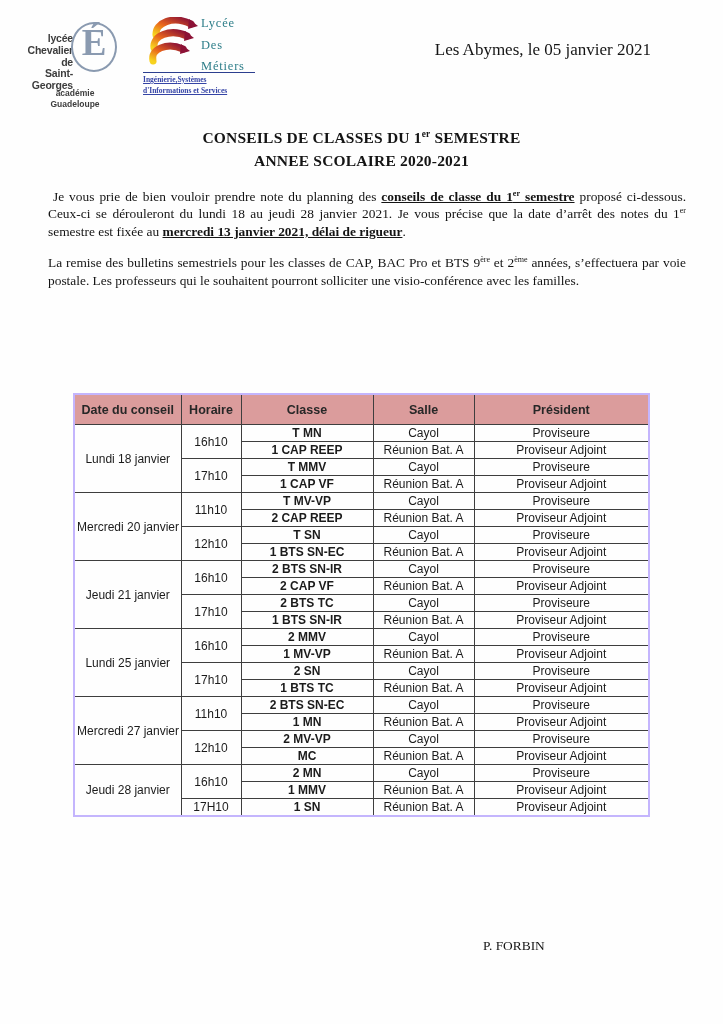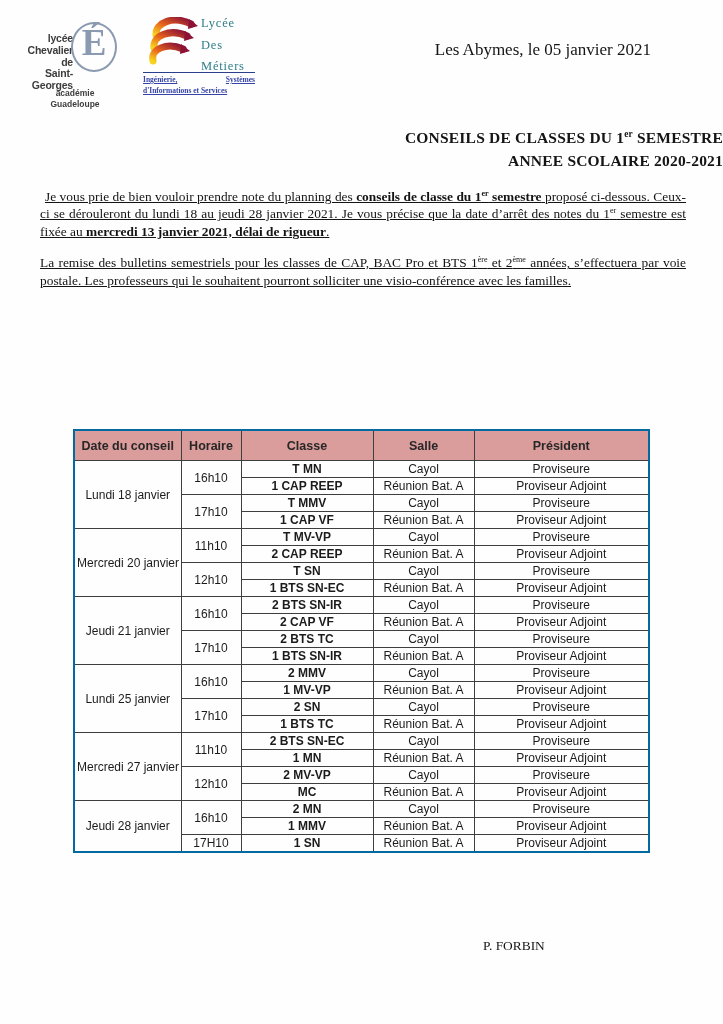--- a/index.html
+++ b/index.html
@@ -36,47 +36,46 @@
   .lm-title {
     position:absolute; left:58px; top:0; font-family:"Liberation Serif", serif;
     font-size:12.5px; line-height:1.72; letter-spacing:0.8px; color:#2e7e89;
   }
   .lm-sub {
     position:absolute; left:0; top:59px; width:112px;
     border-top:1.5px solid #2c3f8f; padding-top:2px;
     font-family:"Liberation Serif", serif; font-weight:bold;
     font-size:7.5px; line-height:1.45; color:#3544a6; text-decoration:underline;
   }
-  .lm-sub-l1 { display:flex; justify-content:space-between; }
+  .lm-sub-l1 { display:flex; }
 
   .dateline { position:absolute; top:40px; right:72px; font-size:17px; }
 
   
   .title-block {
-    position:absolute; top:126px; left:0; width:100%; text-align:right;
+    position:absolute; top:126px; left:0; width:100%; text-align:center;
     font-weight:bold; font-size:15.5px; line-height:1.5; letter-spacing:0.2px;
   }
   sup { font-size:0.6em; line-height:0; }
 
   
   .paras {
     position:absolute; left:40px; top:188px; width:646px;
     font-size:13.4px; line-height:1.3; text-align:justify;
   }
-  .paras p { margin:0 0 14px 0;text-decoration:underline; }
+  .paras p { margin:0 0 14px 8px; }
   .p1 { text-indent:5px; }
   .bu { font-weight:bold; text-decoration:underline; }
 
   
   .schedule { position:absolute; left:73px; top:393px; }
   .schedule table {
     border-collapse:collapse; table-layout:fixed; width:575px;
     font-family:"Liberation Sans", sans-serif;
-    border:2px solid #0369a1;
-    margin-top:36px;
+    border:2px solid #c4b5fd;
   }
   .schedule th, .schedule td {
     border:1px solid #3e3e3e; text-align:center; vertical-align:middle;
     overflow:hidden; white-space:nowrap; padding:0 2px;
   }
   .schedule th {
     background:var(--header-bg, #db9c9c); height:29px;
     font-size:12.5px; color:#272727;
   }
   .schedule td { height:16px; font-size:12px; color:#1b1b1b; }
@@ -140,21 +139,21 @@
 
   <div class="dateline">Les Abymes, le 05 janvier 2021</div>
 
   <div class="title-block">
     <div><span>CONSEILS DE CLASSES DU 1</span><sup>er</sup><span> SEMESTRE</span></div>
     <div>ANNEE SCOLAIRE 2020-2021</div>
   </div>
 
   <div class="paras">
     <p class="p1"><span>Je vous prie de bien vouloir prendre note du planning des </span><span class="bu"><span>conseils de classe du 1</span><sup>er</sup><span> semestre</span></span><span> proposé ci-dessous. Ceux-ci se dérouleront du lundi 18 au jeudi 28 janvier 2021. Je vous précise que la date d’arrêt des notes du 1</span><sup>er</sup><span> semestre est fixée au </span><span class="bu">mercredi 13 janvier 2021, délai de rigueur</span><span>.</span></p>
-    <p><span>La remise des bulletins semestriels pour les classes de CAP, BAC Pro et BTS 1</span><sup>ère</sup><span> et 2</span><sup>ème</sup><span> années, s’effectuera par voie postale. Les professeurs qui le souhaitent pourront solliciter une visio-conférence avec les familles.</span></p>
+    <p><span>La remise des bulletins semestriels pour les classes de CAP, BAC Pro et BTS 9</span><sup>ère</sup><span> et 2</span><sup>ème</sup><span> années, s’effectuera par voie postale. Les professeurs qui le souhaitent pourront solliciter une visio-conférence avec les familles.</span></p>
   </div>
 
   <div class="schedule">
     <table>
       <colgroup>
         <col style="width:107px">
           <col style="width:60px">
           <col style="width:132px">
           <col style="width:101px">
           <col style="width:175px">

